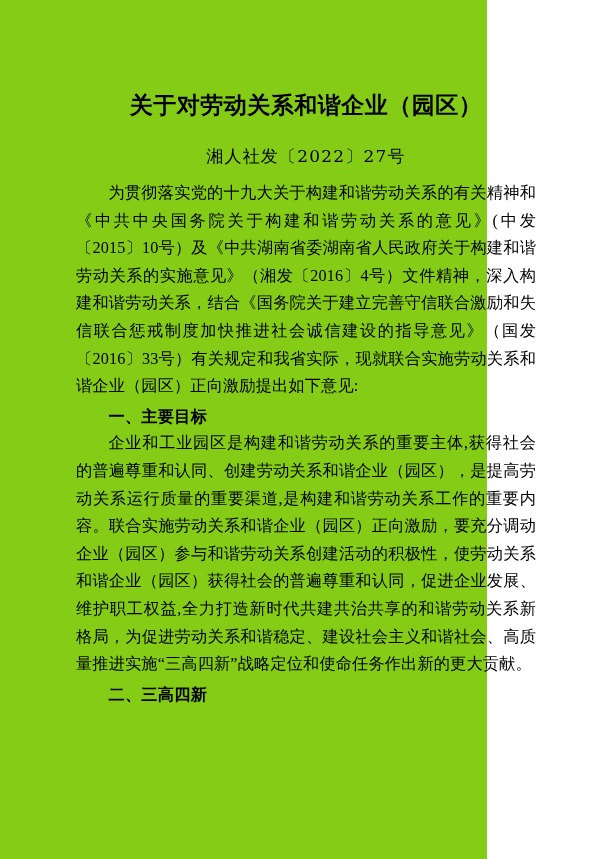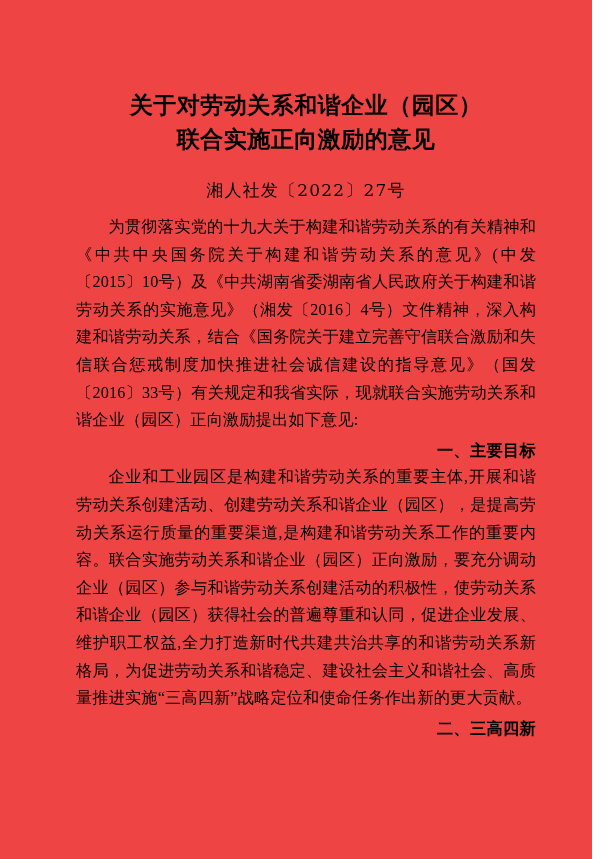--- a/index.html
+++ b/index.html
@@ -10,23 +10,23 @@
   body {
     width: 612px;
     height: 859px;
     overflow: hidden;
     font-family: "DejaVu Serif", "Liberation Serif", serif;
     color: #000000;
   }
 
   .page {
     position: relative;
-    width: 592px;
+    width: 487px;
     height: 859px;
-    background: #ef4444;
+    background: #84cc16;
     box-sizing: border-box;
   }
 
   .doc-body {
     position: absolute;
     left: 76px;
     top: 0;
     width: 460px;
   }
 
@@ -78,44 +78,42 @@
   
   .section-heading {
     margin: 0;
     font-family: "DejaVu Sans", "Liberation Sans", sans-serif;
     font-weight: bold;
     font-size: 16.2px;
     line-height: 27.6px;
     text-indent: 2em;
     color: #000;
     letter-spacing: 0.3px;
-    text-align: right;
   }
   .section-heading.h-main {
     padding-top: 2px;
   }
   .section-heading.h-second {
     padding-top: 2px;
   }
 </style>
 </head>
 <body>
 
 <div class="page">
   <div class="doc-body">
 
     <h1 class="doc-title">
       <span class="title-line">关于对劳动关系和谐企业（园区）</span>
-      <span class="title-line">联合实施正向激励的意见</span>
     </h1>
 
     <p class="doc-number">湘人社发〔2022〕27号</p>
 
     <p class="para first-para">为贯彻落实党的十九大关于构建和谐劳动关系的有关精神和《中共中央国务院关于构建和谐劳动关系的意见》(中发〔2015〕10号）及《中共湖南省委湖南省人民政府关于构建和谐劳动关系的实施意见》（湘发〔2016〕4号）文件精神，深入构建和谐劳动关系，结合《国务院关于建立完善守信联合激励和失信联合惩戒制度加快推进社会诚信建设的指导意见》（国发〔2016〕33号）有关规定和我省实际，现就联合实施劳动关系和谐企业（园区）正向激励提出如下意见:</p>
 
     <h2 class="section-heading h-main">一、主要目标</h2>
 
-    <p class="para">企业和工业园区是构建和谐劳动关系的重要主体,开展和谐劳动关系创建活动、创建劳动关系和谐企业（园区），是提高劳动关系运行质量的重要渠道,是构建和谐劳动关系工作的重要内容。联合实施劳动关系和谐企业（园区）正向激励，要充分调动企业（园区）参与和谐劳动关系创建活动的积极性，使劳动关系和谐企业（园区）获得社会的普遍尊重和认同，促进企业发展、维护职工权益,全力打造新时代共建共治共享的和谐劳动关系新格局，为促进劳动关系和谐稳定、建设社会主义和谐社会、高质量推进实施“三高四新”战略定位和使命任务作出新的更大贡献。</p>
+    <p class="para">企业和工业园区是构建和谐劳动关系的重要主体,获得社会的普遍尊重和认同、创建劳动关系和谐企业（园区），是提高劳动关系运行质量的重要渠道,是构建和谐劳动关系工作的重要内容。联合实施劳动关系和谐企业（园区）正向激励，要充分调动企业（园区）参与和谐劳动关系创建活动的积极性，使劳动关系和谐企业（园区）获得社会的普遍尊重和认同，促进企业发展、维护职工权益,全力打造新时代共建共治共享的和谐劳动关系新格局，为促进劳动关系和谐稳定、建设社会主义和谐社会、高质量推进实施“三高四新”战略定位和使命任务作出新的更大贡献。</p>
 
     <h2 class="section-heading h-second">二、三高四新</h2>
 
   </div>
 </div>
 
 </body></html>

